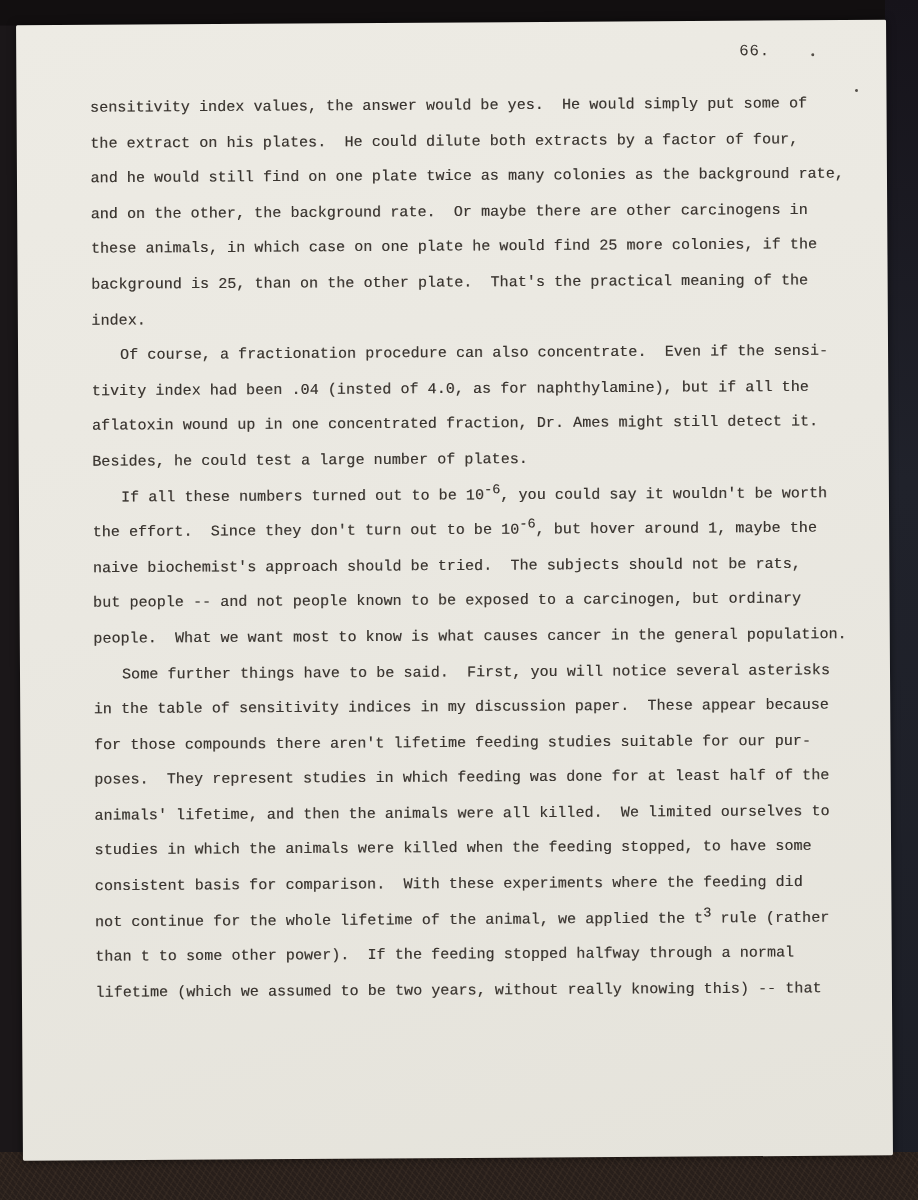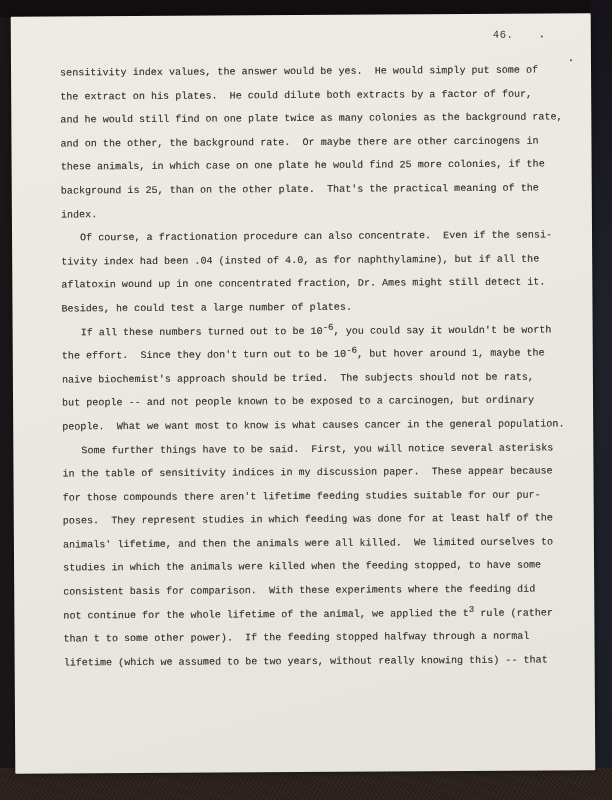--- a/index.html
+++ b/index.html
@@ -74,21 +74,21 @@
 </style>
 </head>
 <body>
 
 <div class="stage">
   <div class="bg-top"></div>
   <div class="bg-right"></div>
   <div class="bg-bottom"></div>
 
   <div class="paper">
-    <div class="page-number">46.</div>
+    <div class="page-number">66.</div>
 
     <div class="speck speck-1"></div>
     <div class="speck speck-2"></div>
 
     <div class="text-block">
         <div class="line">sensitivity index values, the answer would be yes.  He would simply put some of</div>
         <div class="line">the extract on his plates.  He could dilute both extracts by a factor of four,</div>
         <div class="line">and he would still find on one plate twice as many colonies as the background rate,</div>
         <div class="line">and on the other, the background rate.  Or maybe there are other carcinogens in</div>
         <div class="line">these animals, in which case on one plate he would find 25 more colonies, if the</div>

